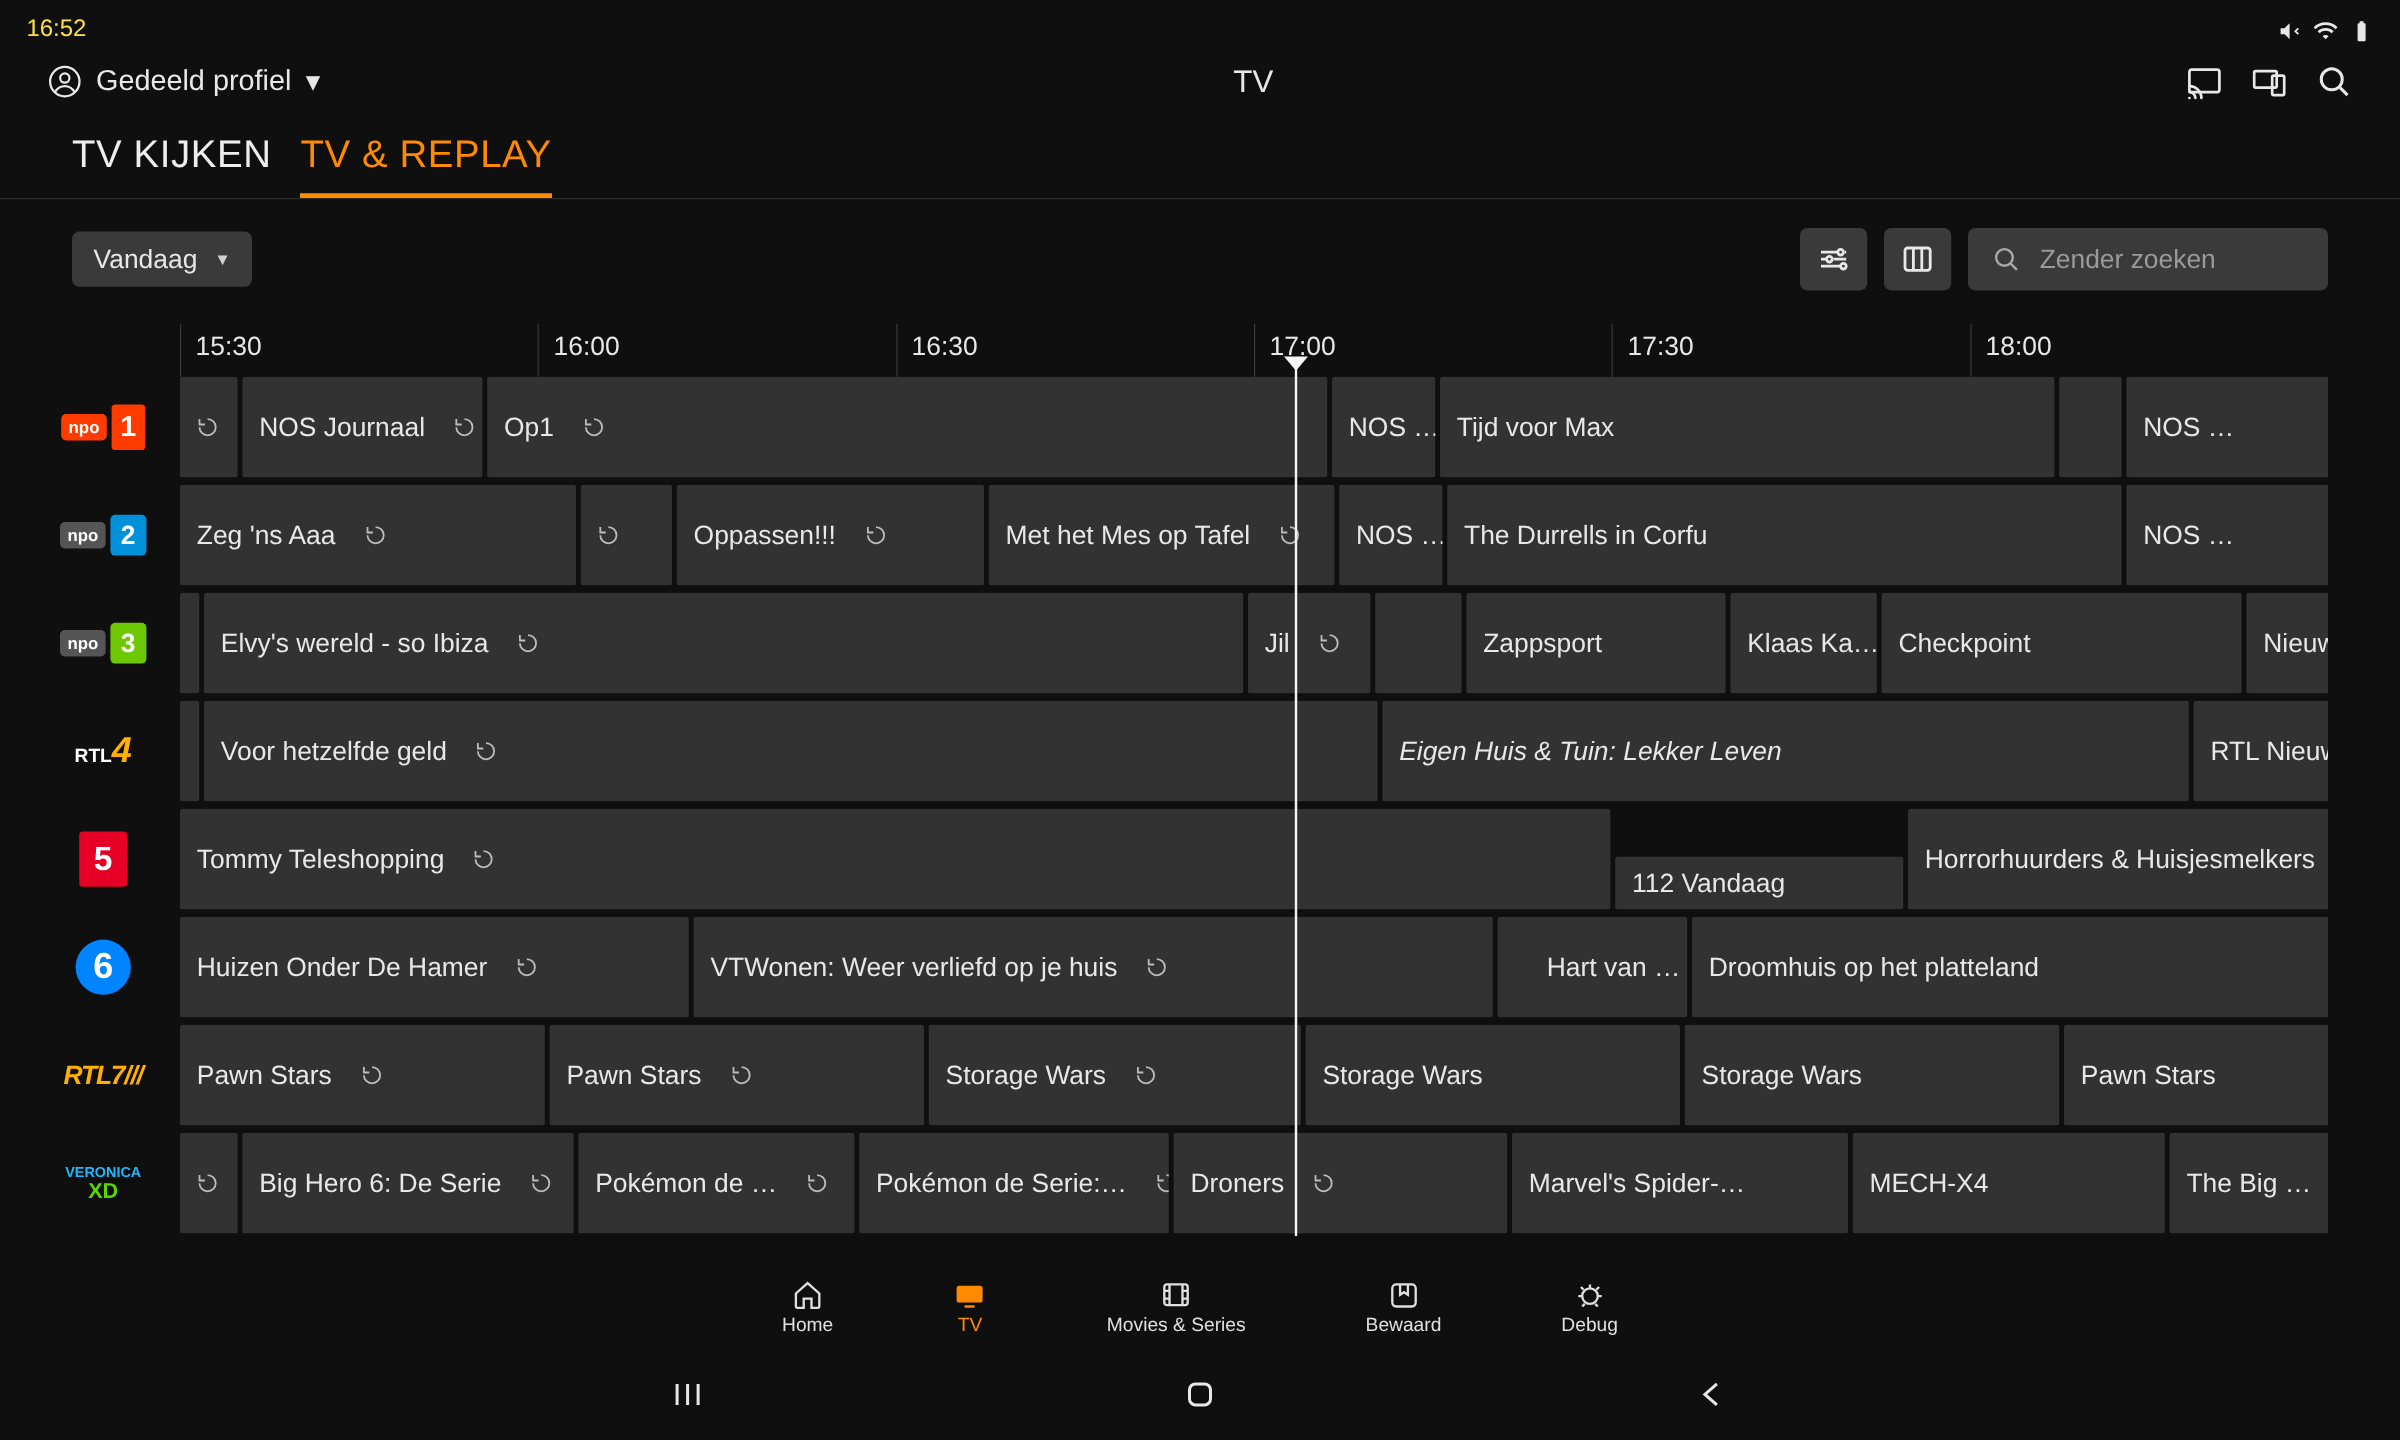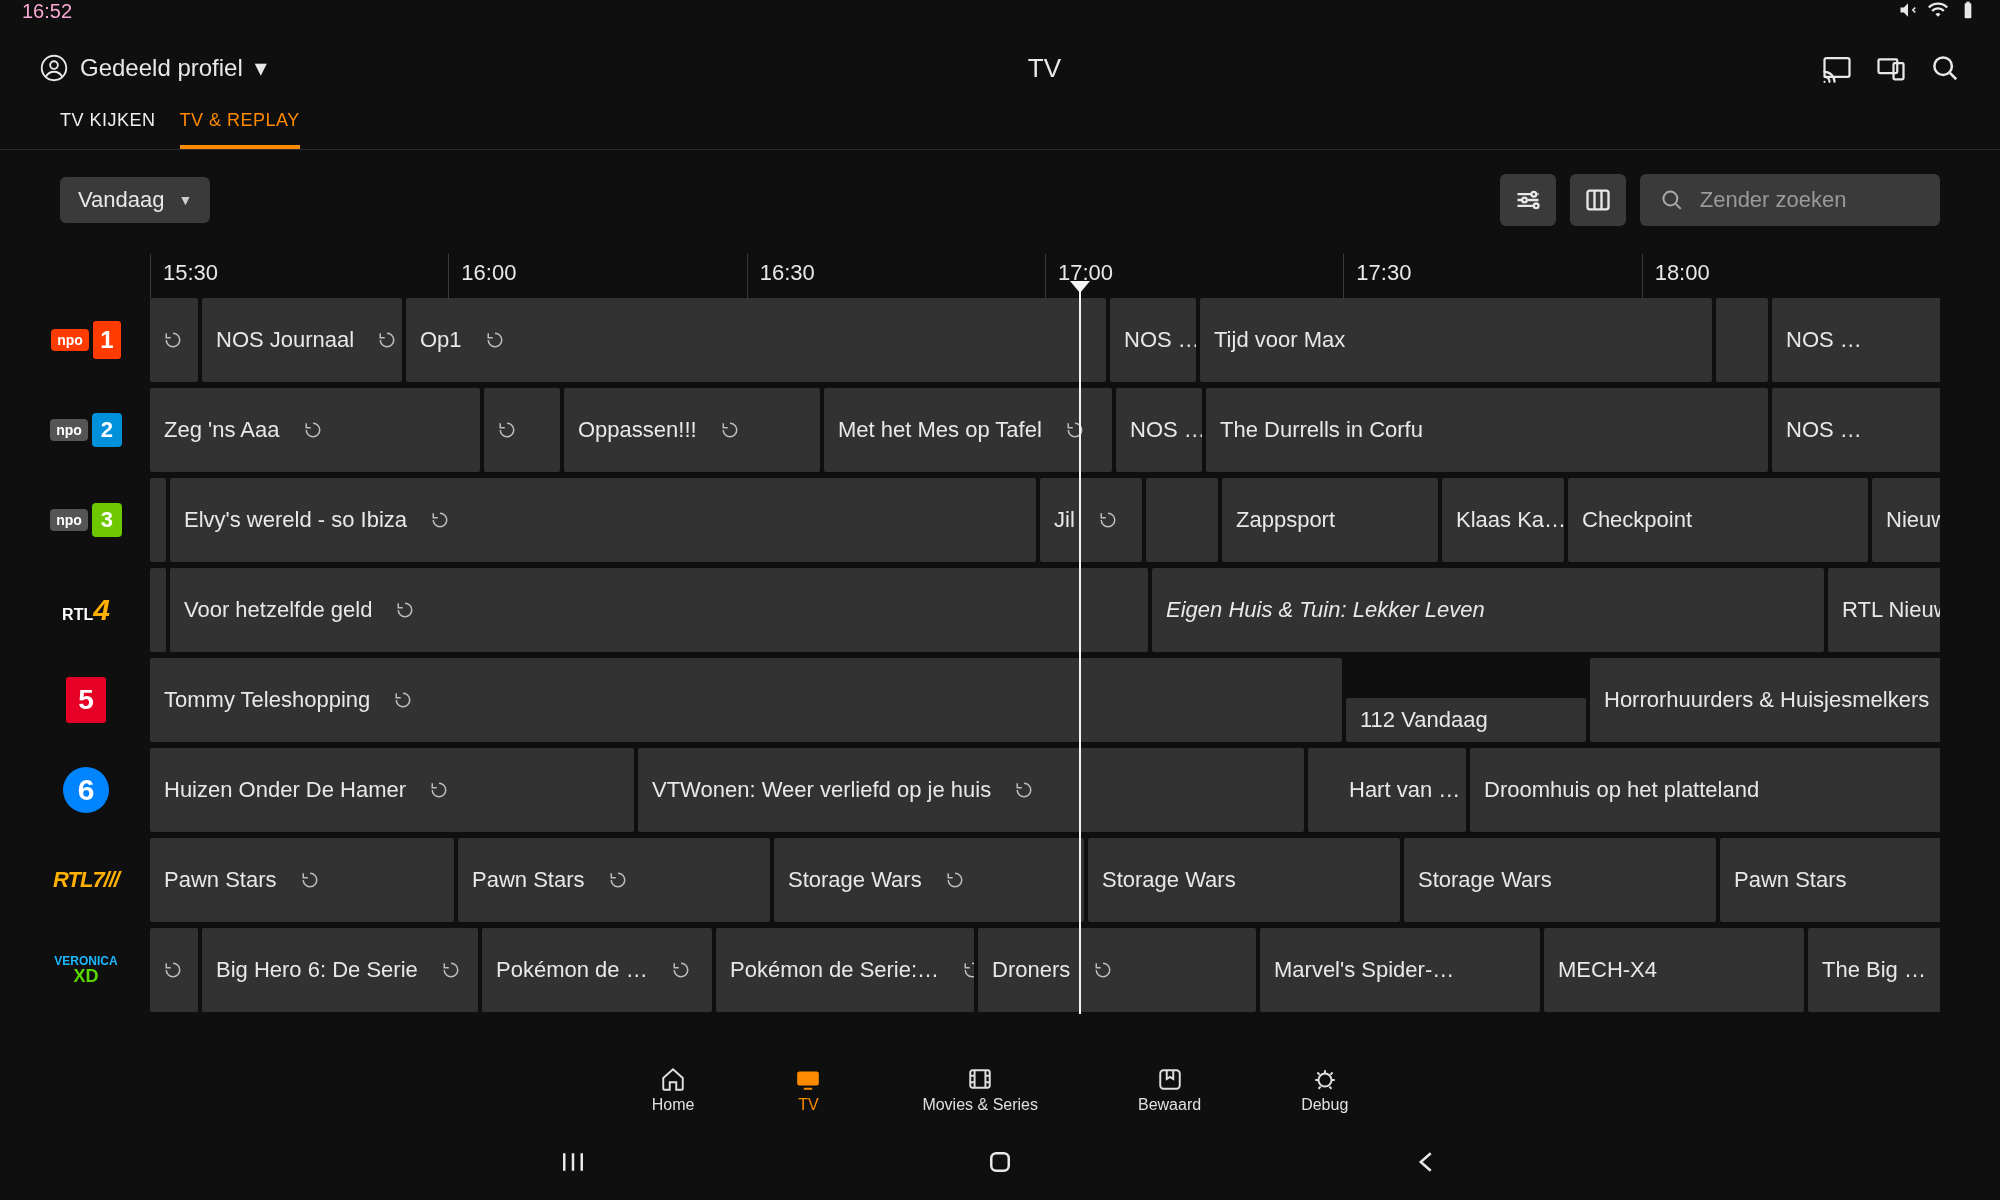--- a/index.html
+++ b/index.html
@@ -1,34 +1,34 @@
 <!DOCTYPE html>
 <html><head>
 <meta charset="utf-8">
 <style>
   * { box-sizing: border-box; margin: 0; padding: 0; }
   html, body { width: 2000px; height: 1200px; background: #0f0f0f; color: #e8e8e8; font-family: Arial, Helvetica, sans-serif; overflow: hidden; }
   body { transform-origin: top left; }
 
   
-  .status-bar { height: 36px; display: flex; justify-content: space-between; align-items: flex-start; padding: 0 22px; font-size: 20px; color: #f9a8d4; }
+  .status-bar { height: 36px; display: flex; justify-content: space-between; align-items: flex-end; padding: 0 22px; font-size: 20px; color: #fde047; }
   .status-right { display: flex; gap: 10px; align-items: center; }
   .status-right svg { width: 20px; height: 20px; fill: #e8e8e8; }
 
   
   .header { height: 64px; display: flex; align-items: center; padding: 0 40px; }
   .profile { display: flex; align-items: center; gap: 12px; font-size: 24px; cursor: pointer; }
   .profile svg { width: 28px; height: 28px; }
   .header-title { flex: 1; text-align: center; font-size: 26px; }
   .header-actions { display: flex; gap: 24px; }
   .header-actions svg { width: 30px; height: 30px; }
 
   
   .tabs { display: flex; gap: 24px; padding: 0 60px; border-bottom: 1px solid #2b2b2b; }
-  .tab { font-size: 18px; padding: 10px 0 14px 0; letter-spacing: 0.5px; cursor: pointer; }
+  .tab { font-size: 32px; padding: 10px 0 14px 0; letter-spacing: 0.5px; cursor: pointer; }
   .tab.inactive { color: #eee; }
   .tab.active { color: #ff8a00; border-bottom: 4px solid #ff8a00; }
 
   
   .toolbar { display: flex; align-items: center; padding: 24px 60px 18px 60px; }
   .day-select { background: #3a3a3a; border-radius: 6px; padding: 10px 18px; display: flex; gap: 14px; align-items: center; font-size: 22px; cursor: pointer; }
   .day-select .tri { font-size: 14px; color: #cfcfcf; }
   .toolbar-spacer { flex: 1; }
   .icon-btn { background: #3a3a3a; border-radius: 6px; width: 56px; height: 52px; display: flex; align-items: center; justify-content: center; margin-left: 14px; cursor: pointer; }
   .icon-btn svg { width: 28px; height: 28px; }
@@ -349,21 +349,21 @@
           <div class="cell" style="width: 420px;">
             <span>Horrorhuurders &amp; Huisjesmelkers</span>
           </div>
         </div>
       </div>
       <div class="row">
         <div class="ch-logo">
           <div class="sbs6">6</div>
         </div>
         <div class="row-cells">
-          <div class="cell" style="width: 484px;">
+          <div class="cell" style="width: 424px;">
             <span>Huizen Onder De Hamer</span>
             <span class="replay-icon">
               <svg viewBox="0 0 24 24" fill="none" stroke="#bdbdbd" stroke-width="2">
                 <path d="M3 12a9 9 0 109-9"></path>
                 <path d="M3 3v6h6"></path>
               </svg>
             </span>
           </div>
           <div class="cell" style="width: 666px;">
             <span>VTWonen: Weer verliefd op je huis</span>

